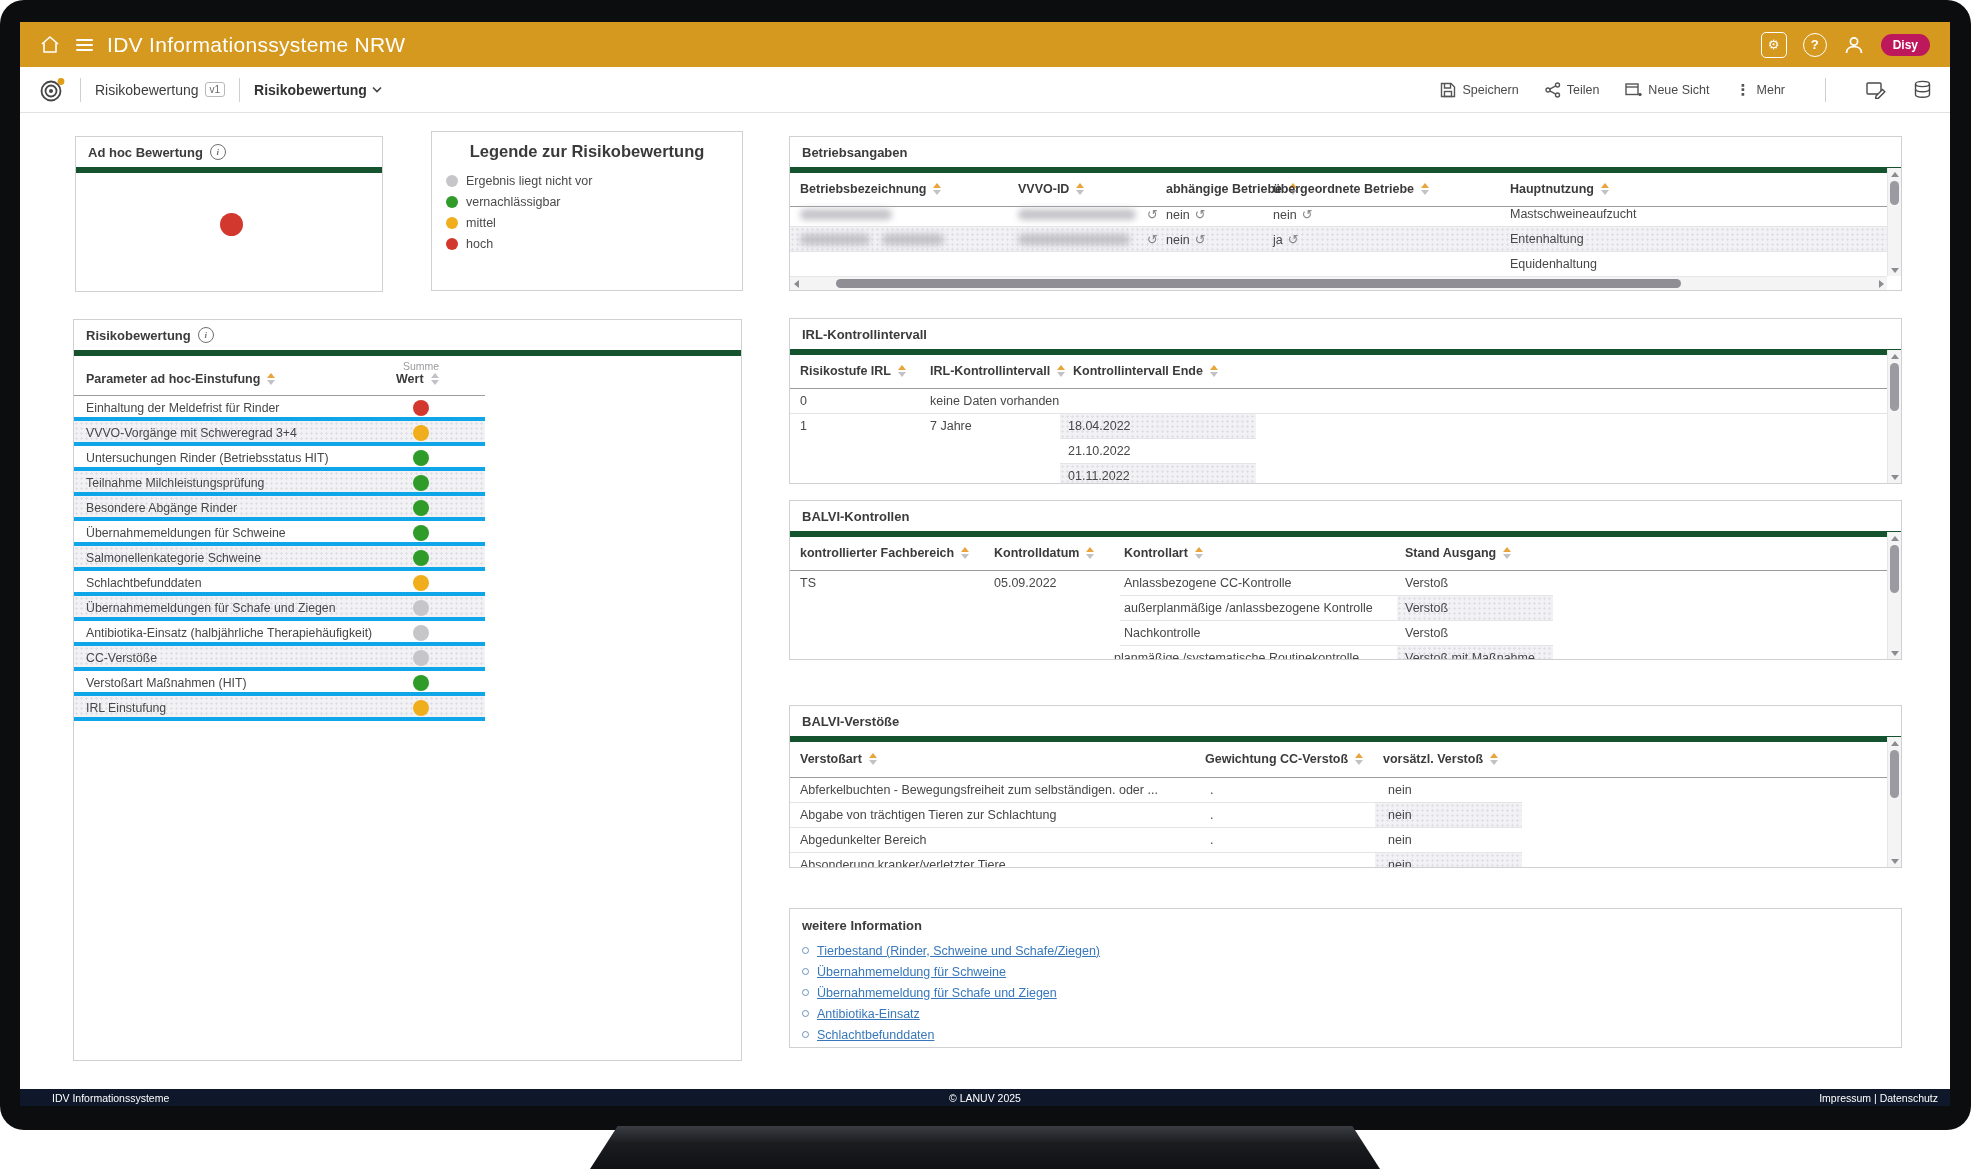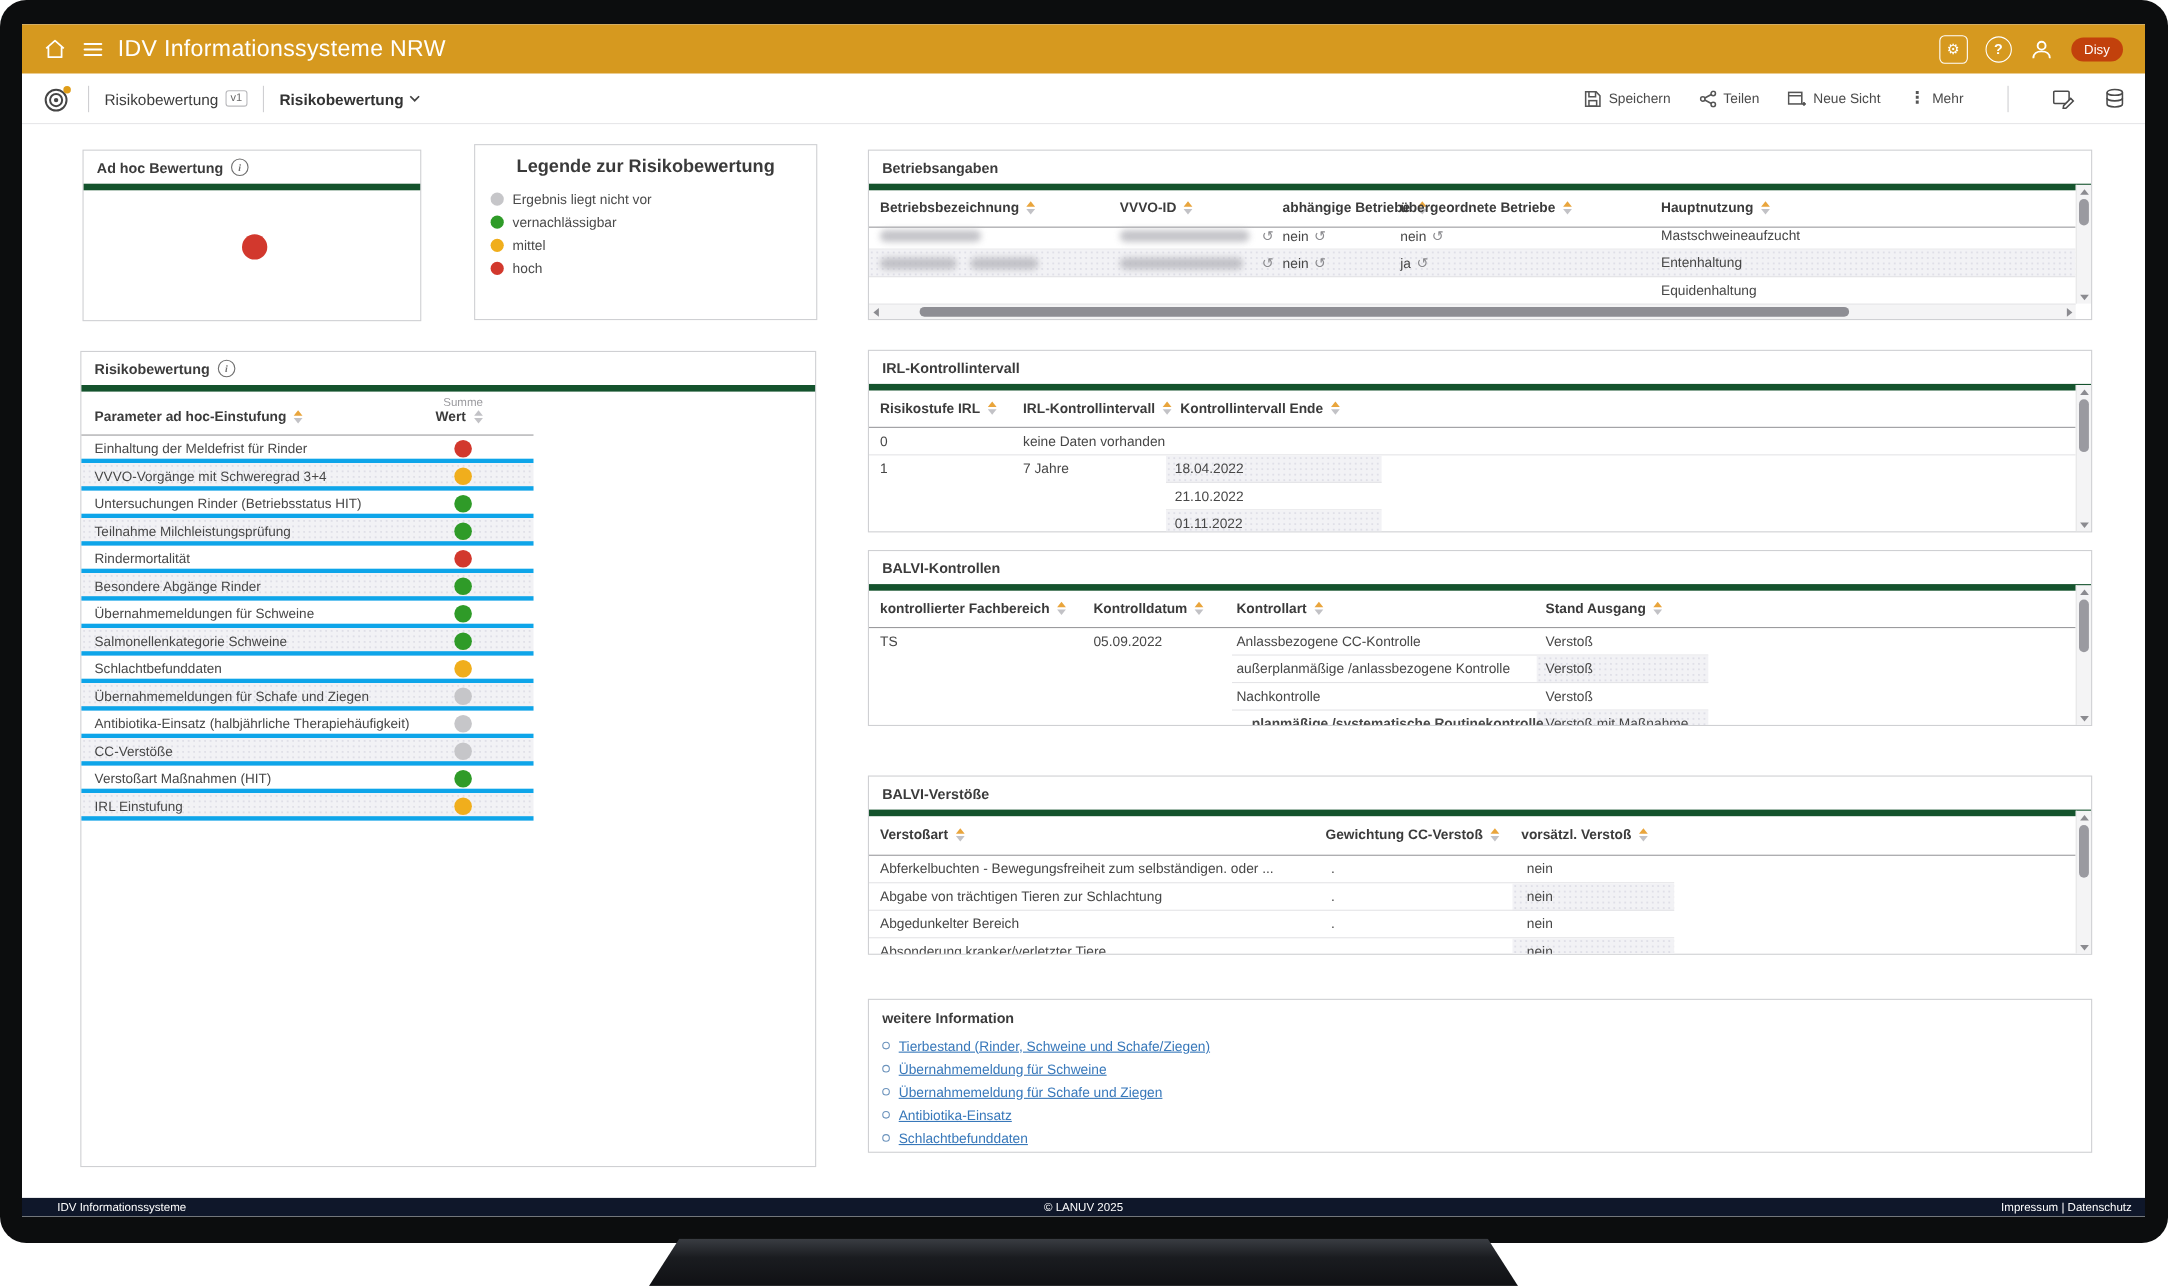--- a/index.html
+++ b/index.html
@@ -11,21 +11,21 @@
   .screen{position:absolute;left:20px;top:22px;width:1930px;height:1084px;background:#fff;overflow:hidden;}
 
   
   .titlebar{position:absolute;left:0;top:0;width:100%;height:45px;background:#d6991f;display:flex;align-items:center;padding:0 20px;box-sizing:border-box;color:#fff;}
   .titlebar .app-title{font-size:21px;letter-spacing:.3px;margin-left:14px;}
   .tb-right{margin-left:auto;display:flex;align-items:center;gap:16px;}
   .burger{display:flex;flex-direction:column;gap:3px;margin-left:16px;cursor:pointer;}
   .burger i{width:17px;height:2px;background:#fff;border-radius:1px;}
   .sq-icon{width:24px;height:24px;border:1.6px solid #fff;border-radius:5px;display:flex;align-items:center;justify-content:center;font-size:13px;color:#fff;}
   .rd-icon{width:22px;height:22px;border:1.8px solid #fff;border-radius:50%;display:flex;align-items:center;justify-content:center;font-size:13px;font-weight:bold;color:#fff;}
-  .user-pill{background:#c2410c;color:#fff;font-size:12px;font-weight:normal;padding:4px 12px;border-radius:13px;}
+  .user-pill{background:#be185d;color:#fff;font-size:12px;font-weight:bold;padding:4px 12px;border-radius:13px;}
 
   
   .toolbar{position:absolute;left:0;top:45px;width:100%;height:46px;background:#fff;border-bottom:1px solid #e2e2e4;display:flex;align-items:center;padding:0 18px;box-sizing:border-box;}
   .vdiv{width:1px;height:24px;background:#cfcfd2;margin:0 14px;}
   .wb-name{font-size:14px;color:#3c3c3c;}
   .v-badge{font-size:10px;color:#666;border:1px solid #b9b9bc;border-radius:3px;padding:1px 4px;margin-left:6px;}
   .view-name{font-size:14px;font-weight:bold;color:#333;display:flex;align-items:center;gap:5px;}
   .tool-right{margin-left:auto;display:flex;align-items:center;gap:26px;}
   .tool-item{display:flex;align-items:center;gap:6px;font-size:12.5px;color:#4a4a4a;cursor:pointer;white-space:nowrap;}
   .tool-item svg{display:block;}
@@ -247,24 +247,20 @@
               <span class="dot" style="background-color: rgb(240, 174, 28);"></span>
             </div>
         <div class="risk-row">
               <span class="lbl">Untersuchungen Rinder (Betriebsstatus HIT)</span>
               <span class="dot" style="background-color: rgb(47, 155, 40);"></span>
             </div>
         <div class="risk-row even">
               <span class="lbl">Teilnahme Milchleistungsprüfung</span>
               <span class="dot" style="background-color: rgb(47, 155, 40);"></span>
             </div>
-        <div class="risk-row">
-              <span class="lbl">Rindermortalität</span>
-              <span class="dot" style="background-color: rgb(210, 56, 45);"></span>
-            </div>
         <div class="risk-row even">
               <span class="lbl">Besondere Abgänge Rinder</span>
               <span class="dot" style="background-color: rgb(47, 155, 40);"></span>
             </div>
         <div class="risk-row">
               <span class="lbl">Übernahmemeldungen für Schweine</span>
               <span class="dot" style="background-color: rgb(47, 155, 40);"></span>
             </div>
         <div class="risk-row even">
               <span class="lbl">Salmonellenkategorie Schweine</span>
@@ -494,21 +490,21 @@
           <span class="cell" style="left:615px;">Verstoß</span>
           <span class="rline" style="left:330px;width:433px;"></span>
         </div>
         <div style="position:relative;height:25px;">
           <span class="cell" style="left:334px;">Nachkontrolle</span>
           <span class="cell" style="left:615px;">Verstoß</span>
           <span class="rline" style="left:330px;width:433px;"></span>
         </div>
         <div style="position:relative;height:25px;">
           <span class="shade" style="left:607px;width:156px;"></span>
-          <span class="cell" style="left:348px;font-weight:bold;">planmäßige /systematische Routinekontrolle</span>
+          <span class="cell" style="left:324px;">planmäßige /systematische Routinekontrolle</span>
           <span class="cell" style="left:615px;">Verstoß mit Maßnahme</span>
         </div>
       </div>
       <div class="vsb" style="top:31px;right:0;bottom:0;">
         <div class="arr" style="top:0;">
               <i class="tri-up"></i>
             </div>
         <div class="thumb" style="top:13px;height:48px;"></div>
         <div class="arr" style="bottom:0;">
               <i class="tri-dn"></i>

